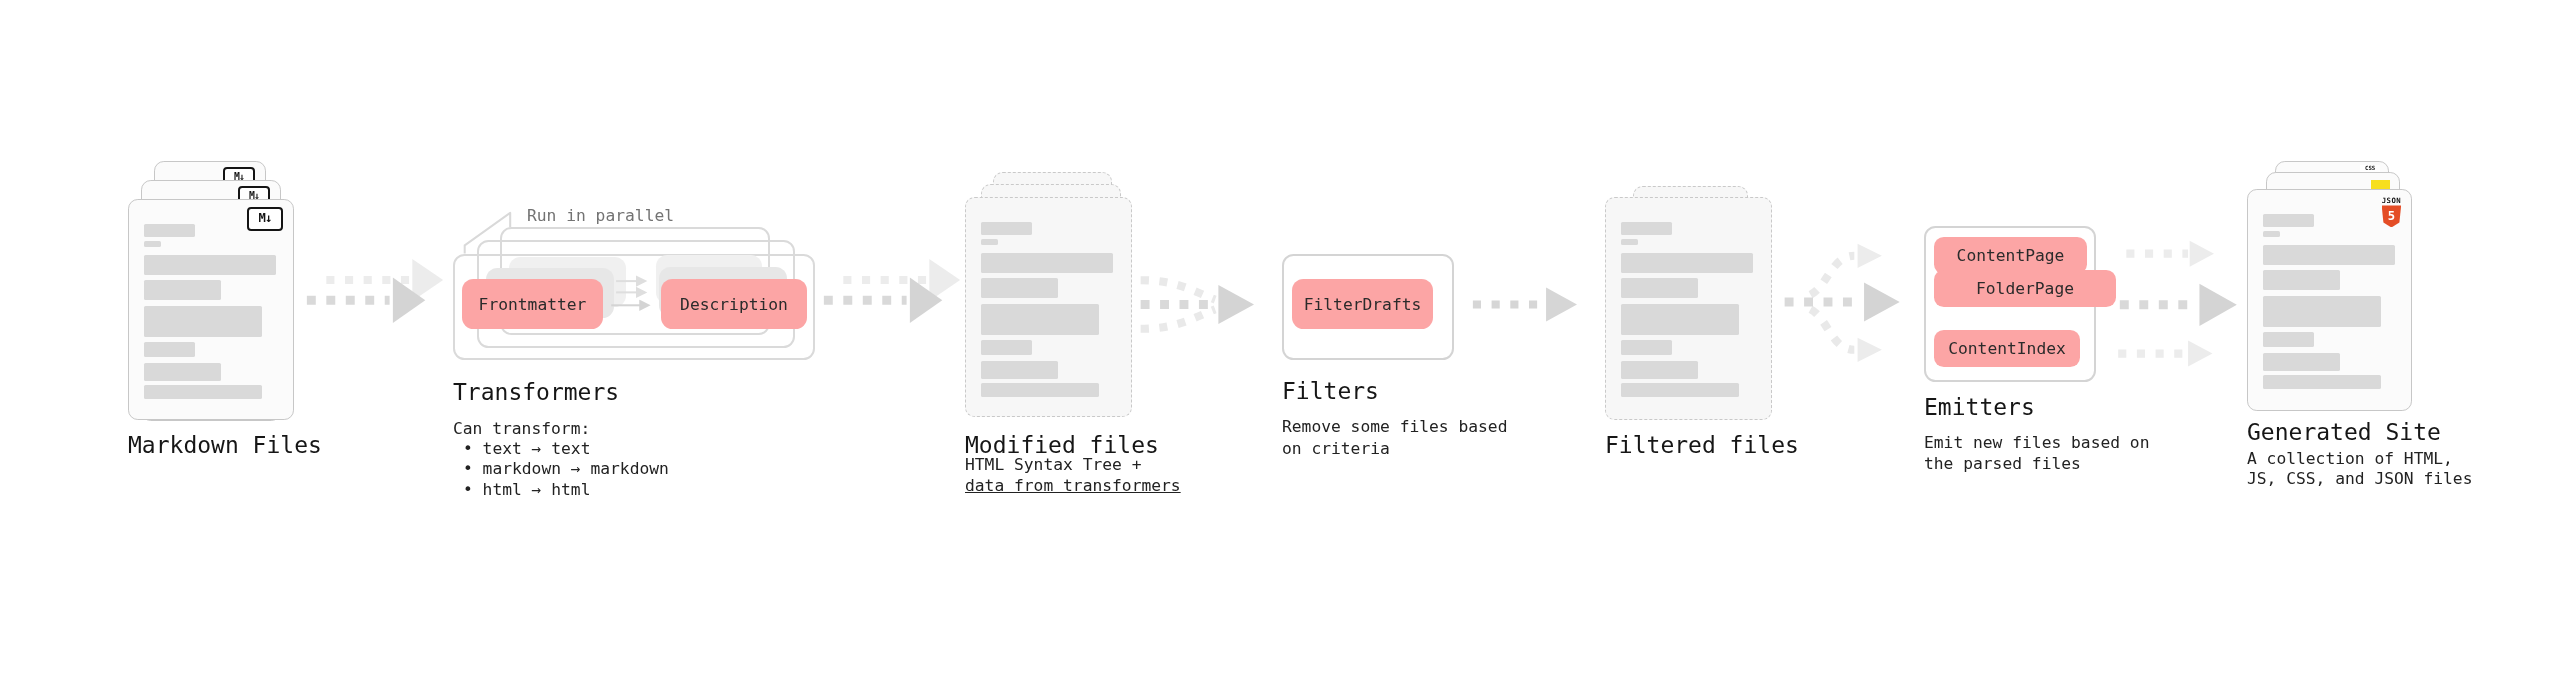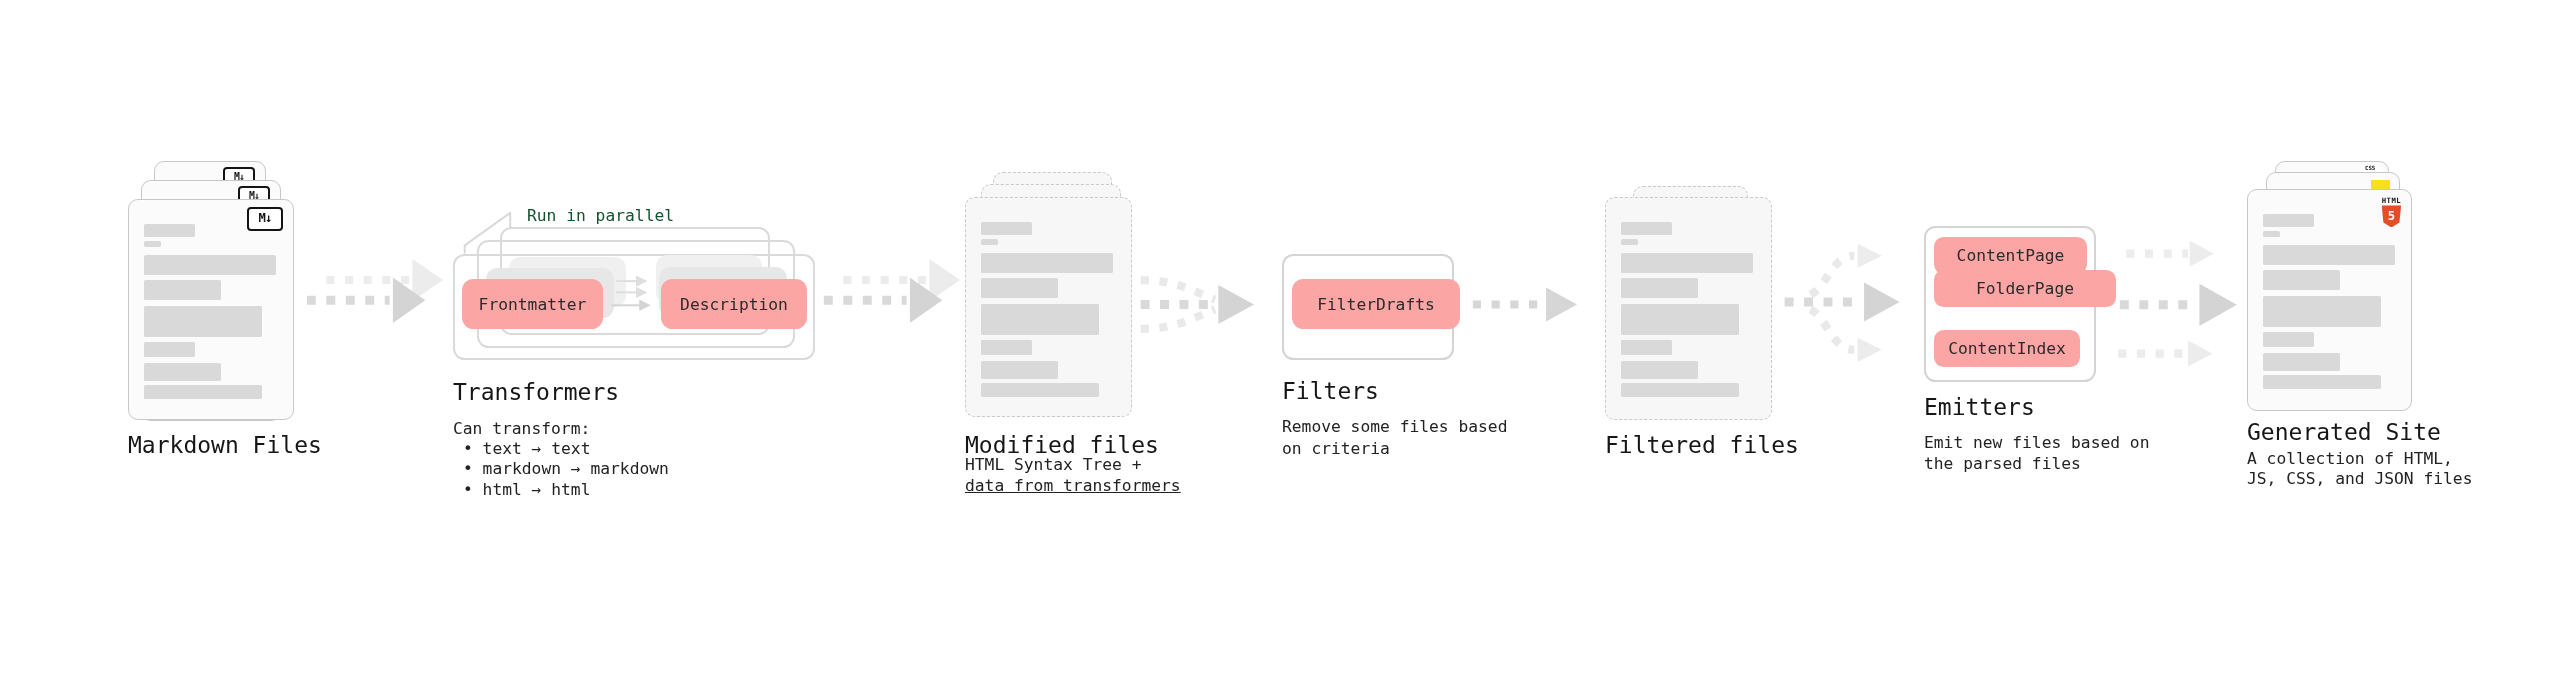--- a/index.html
+++ b/index.html
@@ -32,21 +32,21 @@
   .jsbadge{position:absolute;right:9px;top:6.5px;width:18.7px;height:9.8px;background:#f7df1e;}
   .html5{position:absolute;right:8.1px;top:6.5px;width:23px;text-align:center;}
   .html5 .word{font-size:7.3px;font-weight:bold;color:#141414;letter-spacing:0.4px;line-height:8.1px;}
   .html5 .shield{position:relative;width:19.5px;height:22px;margin:0.8px auto 0;
     background:#e44d26;clip-path:polygon(0 0,100% 0,91% 78%,50% 100%,9% 78%);}
   .html5 .shield span{position:absolute;left:0;right:0;top:3.3px;color:#ffffff;font-size:12.2px;font-weight:bold;line-height:14px;}
 
   
   .h1{position:absolute;font-size:23px;color:#161616;white-space:nowrap;}
   .body-t{position:absolute;font-size:16.3px;color:#222222;white-space:nowrap;line-height:21px;}
-  .faded{color:#14532d;}
+  .faded{color:#737373;}
 
   
   .obox{position:absolute;border:2px solid #dadada;border-radius:11.4px;box-sizing:border-box;background:transparent;}
   .wbox{position:absolute;border:2px solid #d4d4d4;border-radius:11.4px;box-sizing:border-box;background:#ffffff;}
   .pill{position:absolute;background:#fca5a5;border-radius:11.4px;color:#2b2b2b;
     font-size:16.3px;display:flex;align-items:center;justify-content:center;white-space:nowrap;}
   .pill.l2{background:#e7e7e7;}
   .pill.l3{background:#f0f0f0;}
   svg{position:absolute;overflow:visible;}
 </style>
@@ -152,21 +152,21 @@
 
   <svg style="left:1134px;top:264px;" width="138" height="81" viewBox="0 0 170 100">
     <path d="M8,20 C55,20 78,36 100,44" fill="none" stroke="#e9e9e9" stroke-width="10" stroke-dasharray="10 13"></path>
     <path d="M8,80 C55,80 78,64 100,56" fill="none" stroke="#e9e9e9" stroke-width="10" stroke-dasharray="10 13"></path>
     <line x1="8" y1="50" x2="100" y2="50" stroke="#d9d9d9" stroke-width="11" stroke-dasharray="11 13"></line>
     <polygon points="104,26 104,74 148,50" fill="#d4d4d4"></polygon>
   </svg>
 
   <div>
     <div class="wbox" style="left:1282px;top:254px;width:172px;height:106px;"></div>
-    <div class="pill" style="left:1292px;top:279px;width:168px;height:50px;">FilterDrafts</div>
+    <div class="pill" style="left:1292px;top:279px;width:141px;height:50px;">FilterDrafts</div>
     <div class="h1" style="left:1282px;top:378px;">Filters</div>
     <div class="body-t" style="left:1282px;top:416px;">Remove some files based</div>
     <div class="body-t" style="left:1282px;top:438px;">on criteria</div>
   </div>
 
   <svg style="left:1468px;top:280px;" width="122" height="49" viewBox="0 0 150 60">
     <line x1="6" y1="30" x2="94" y2="30" stroke="#d6d6d6" stroke-width="10" stroke-dasharray="10 13"></line>
     <polygon points="96,9 96,51 134,30" fill="#d6d6d6"></polygon>
   </svg>
 
@@ -215,21 +215,21 @@
 
   <div>
     <div class="card" style="left:2275px;top:161px;width:114px;height:249px;z-index:1;">
       <div class="cssbadge">CSS</div>
     </div>
     <div class="card" style="left:2266px;top:172px;width:134px;height:238px;z-index:2;">
       <div class="jsbadge"></div>
     </div>
     <div class="card" style="left:2247px;top:189px;width:165px;height:222px;z-index:3;">
       <div class="html5">
-        <div class="word">HTML</div>
+        <div class="word">JSON</div>
         <div class="shield">
             <span>5</span>
           </div>
       </div>
       <i class="bar b1"></i>
         <i class="bar b2"></i>
       <i class="bar b3"></i>
         <i class="bar b4"></i>
       <i class="bar b5"></i>
         <i class="bar b6"></i>

